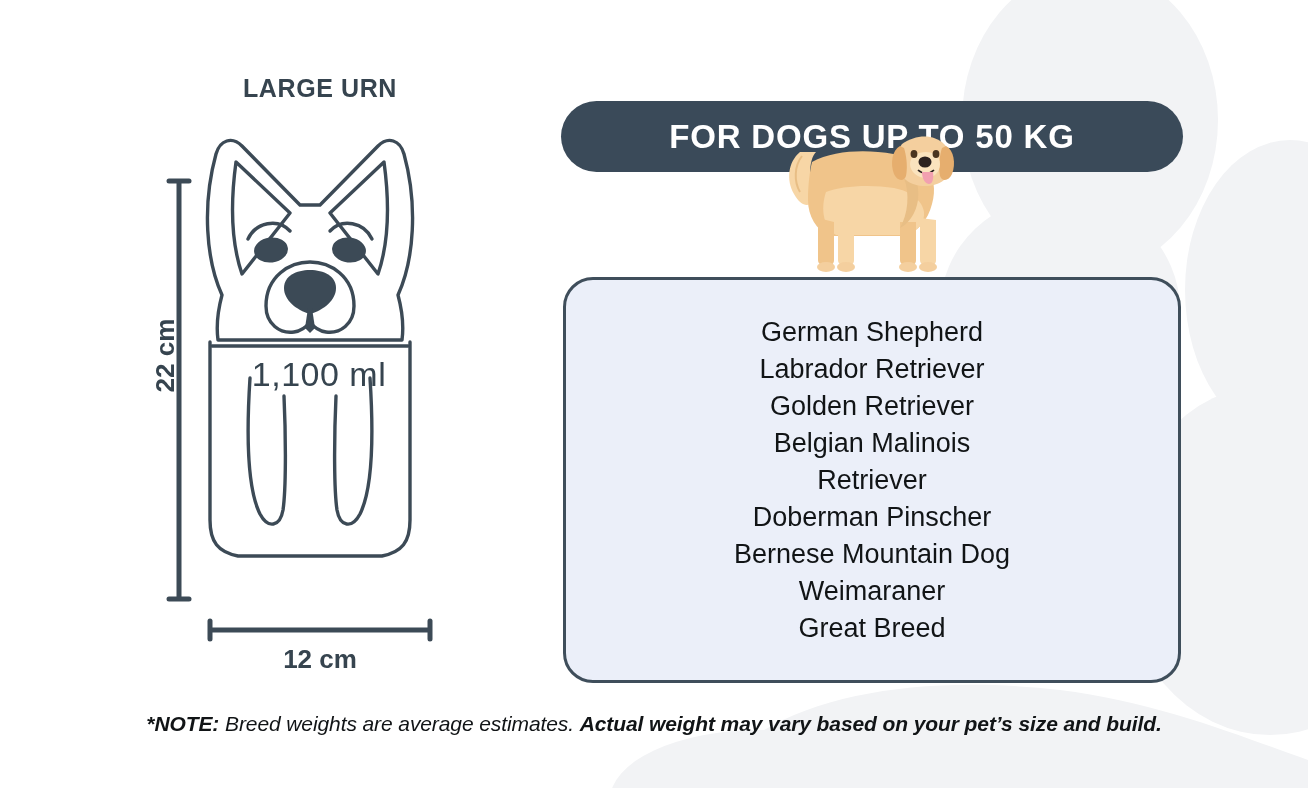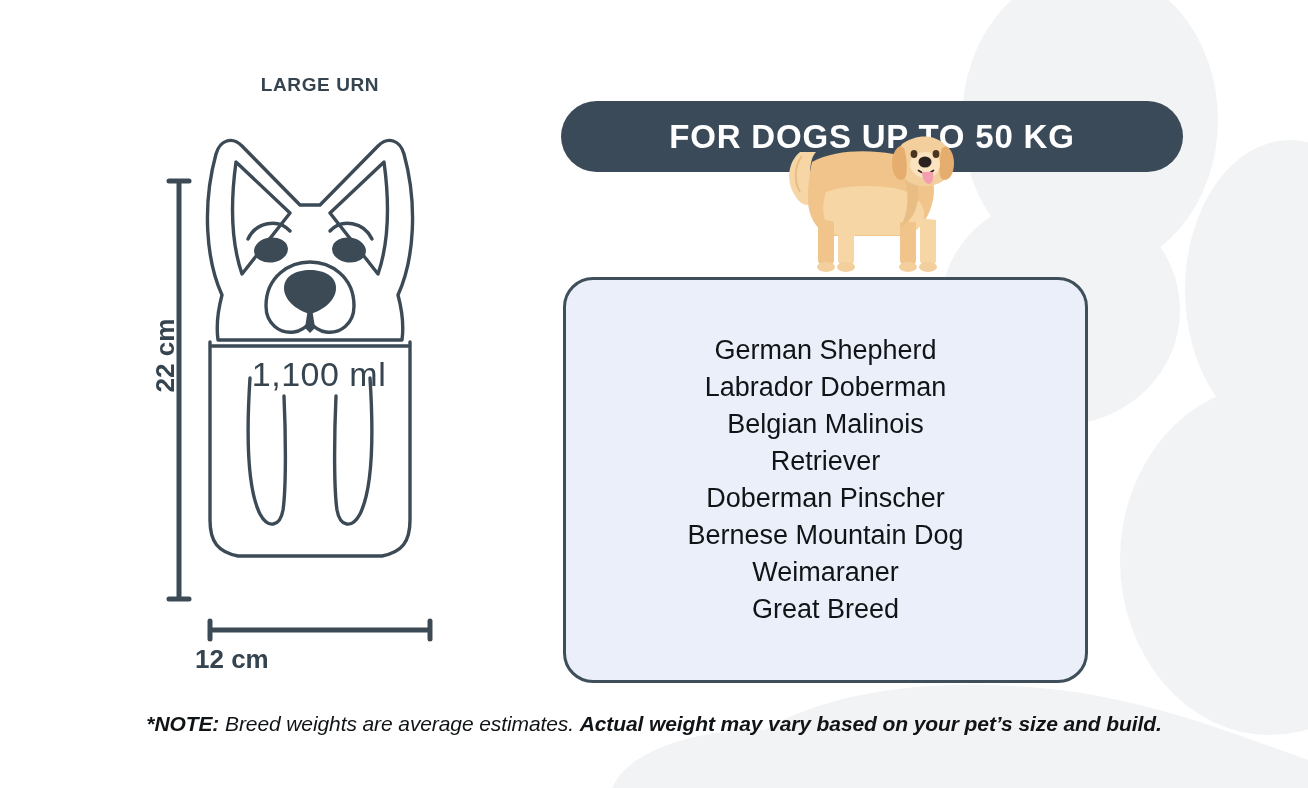--- a/index.html
+++ b/index.html
@@ -27,21 +27,21 @@
     pointer-events: none;
   }
 
   
   .urn-title {
     position: absolute;
     left: 0;
     top: 74px;
     width: 640px;
     text-align: center;
-    font-size: 19px;
+    font-size: 25px;
     font-weight: 700;
     letter-spacing: 0.6px;
     color: #36444F;
     text-transform: uppercase;
   }
   .urn-art {
     position: absolute;
     left: 150px;
     top: 110px;
   }
@@ -66,20 +66,21 @@
     font-weight: 700;
     color: #36444F;
     transform: rotate(-90deg);
     transform-origin: center center;
   }
   .dim-h-label {
     position: absolute;
     left: 195px;
     top: 644px;
     width: 250px;
+    text-align: center;
     font-size: 26px;
     font-weight: 700;
     color: #36444F;
   }
 
   
   .banner {
     position: absolute;
     left: 561px;
     top: 53px;
@@ -106,21 +107,21 @@
     left: 782px;
     top: 122px;
     width: 180px;
     height: 152px;
   }
 
   .breed-card {
     position: absolute;
     left: 563px;
     top: 277px;
-    width: 525px;
+    width: 618px;
     height: 406px;
     border-radius: 30px;
     background: #EBEFF9;
     border: 3px solid #3F4E5B;
     box-sizing: border-box;
     display: flex;
     flex-direction: column;
     align-items: center;
     justify-content: center;
     padding: 10px 0;
@@ -276,21 +277,22 @@
     <ellipse cx="154" cy="32" rx="3.4" ry="4" fill="#4A3520"></ellipse>
 
     <ellipse cx="143" cy="40" rx="6.5" ry="5.5" fill="#2B2220"></ellipse>
 
     <path d="M 136 48 C 140 52 148 52 152 48" fill="none" stroke="#2B2220" stroke-width="1.6"></path>
     <path d="M 140 50 C 140 58 144 62 147 62 C 150 62 152 58 151 50 Z" fill="#F2A0B0"></path>
   </svg>
 
   <div class="breed-card">
     <div class="breed-item">German Shepherd</div>
-    <div class="breed-item">Labrador Doberman</div>
+    <div class="breed-item">Labrador Retriever</div>
+    <div class="breed-item">Golden Retriever</div>
     <div class="breed-item">Belgian Malinois</div>
     <div class="breed-item">Retriever</div>
     <div class="breed-item">Doberman Pinscher</div>
     <div class="breed-item">Bernese Mountain Dog</div>
     <div class="breed-item">Weimaraner</div>
     <div class="breed-item">Great Breed</div>
   </div>
 
   <div class="note"><b>*NOTE:</b><i> Breed weights are average estimates. </i><b>Actual weight may vary based on your pet’s size and build.</b></div>
 

